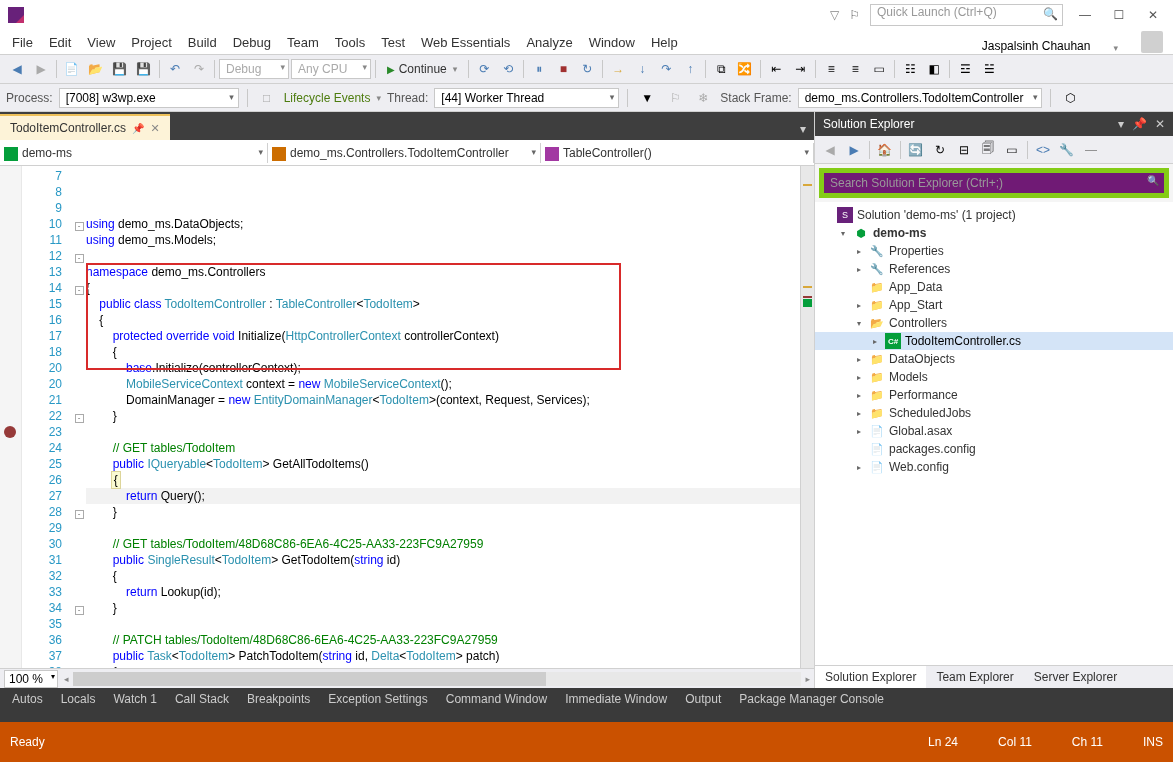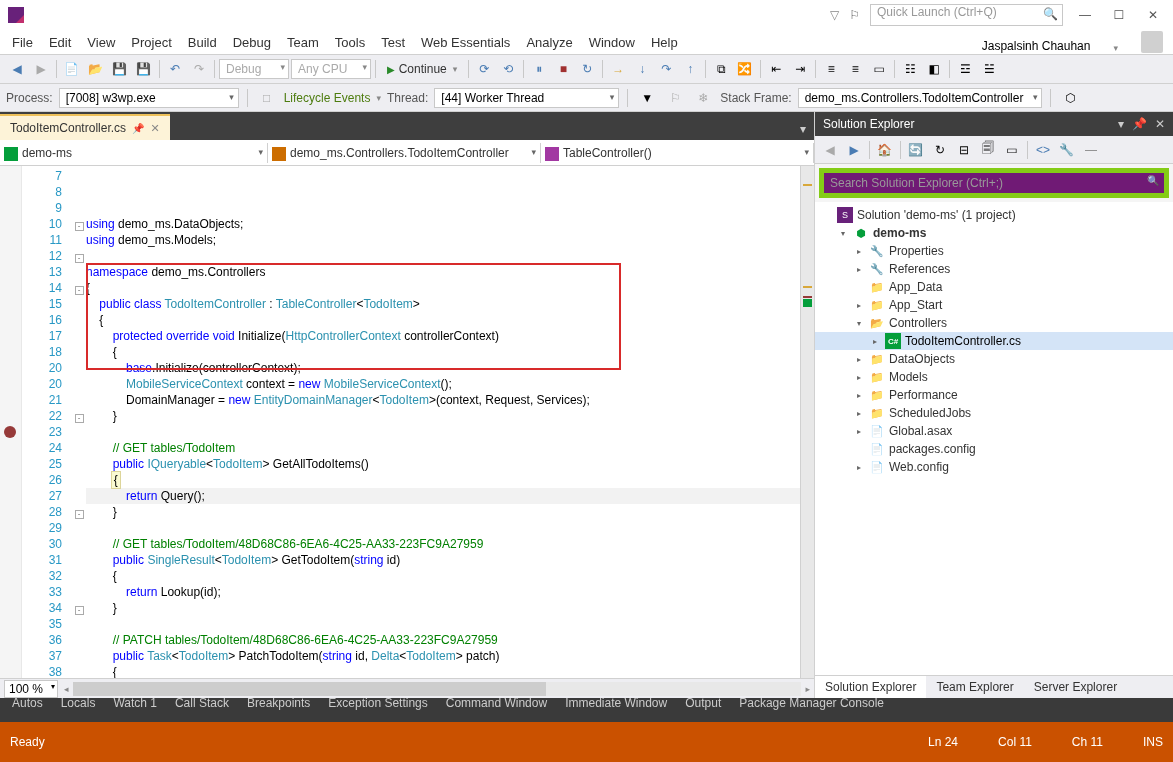--- a/index.html
+++ b/index.html
@@ -73,21 +73,21 @@
 .ico-sln{background:#68217a;color:#fff;font-size:9px}
 .ico-proj{color:#049e3b}
 .ico-fold{color:#d8a83a}
 .ico-fold-open{color:#d8a83a}
 .ico-ref{color:#5a5a5a}
 .ico-cs{background:#049e3b;color:#fff;font-size:8px;font-weight:bold}
 .ico-file{color:#888}
 .se-bottom{background:#eeeef2;border-top:1px solid #d0d0d0;display:flex}
 .se-btab{padding:4px 10px;font-size:12px;color:#333}
 .se-btab.active{background:#fff}
-.bottom-tabs{height:24px;background:#3a3a3a;display:flex;align-items:flex-end;padding:8px 4px;gap:2px}
+.bottom-tabs{height:34px;background:#3a3a3a;display:flex;align-items:flex-start;padding:0 4px;gap:2px}
 .btab{padding:4px 8px;color:#ccc;font-size:12px}
 .status-bar{height:40px;background:#ca5100;color:#fff;display:flex;align-items:center;padding:16px 10px;font-size:12px}
 .status-seg{margin-right:40px}
 .status-right{margin-left:auto;display:flex;gap:40px}
 </style>
 </head>
 <body>
 
 <div class="title-bar">
   <span class="vs-logo"></span>

